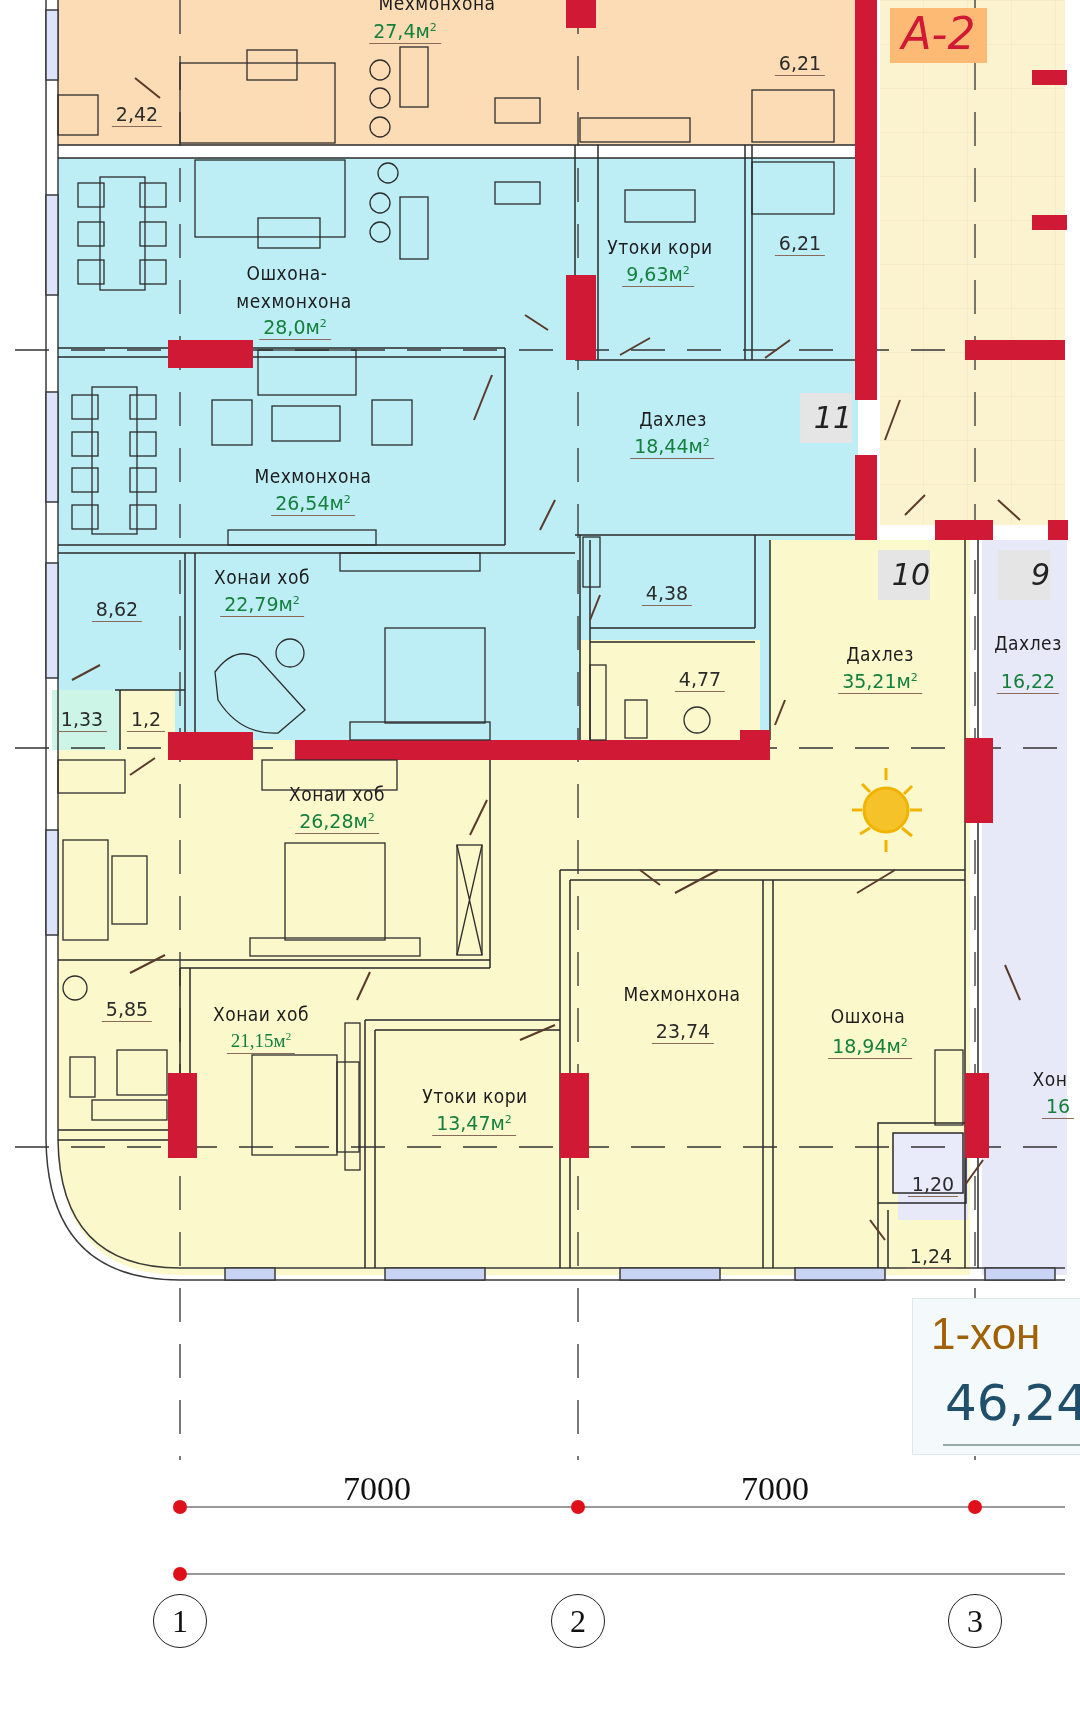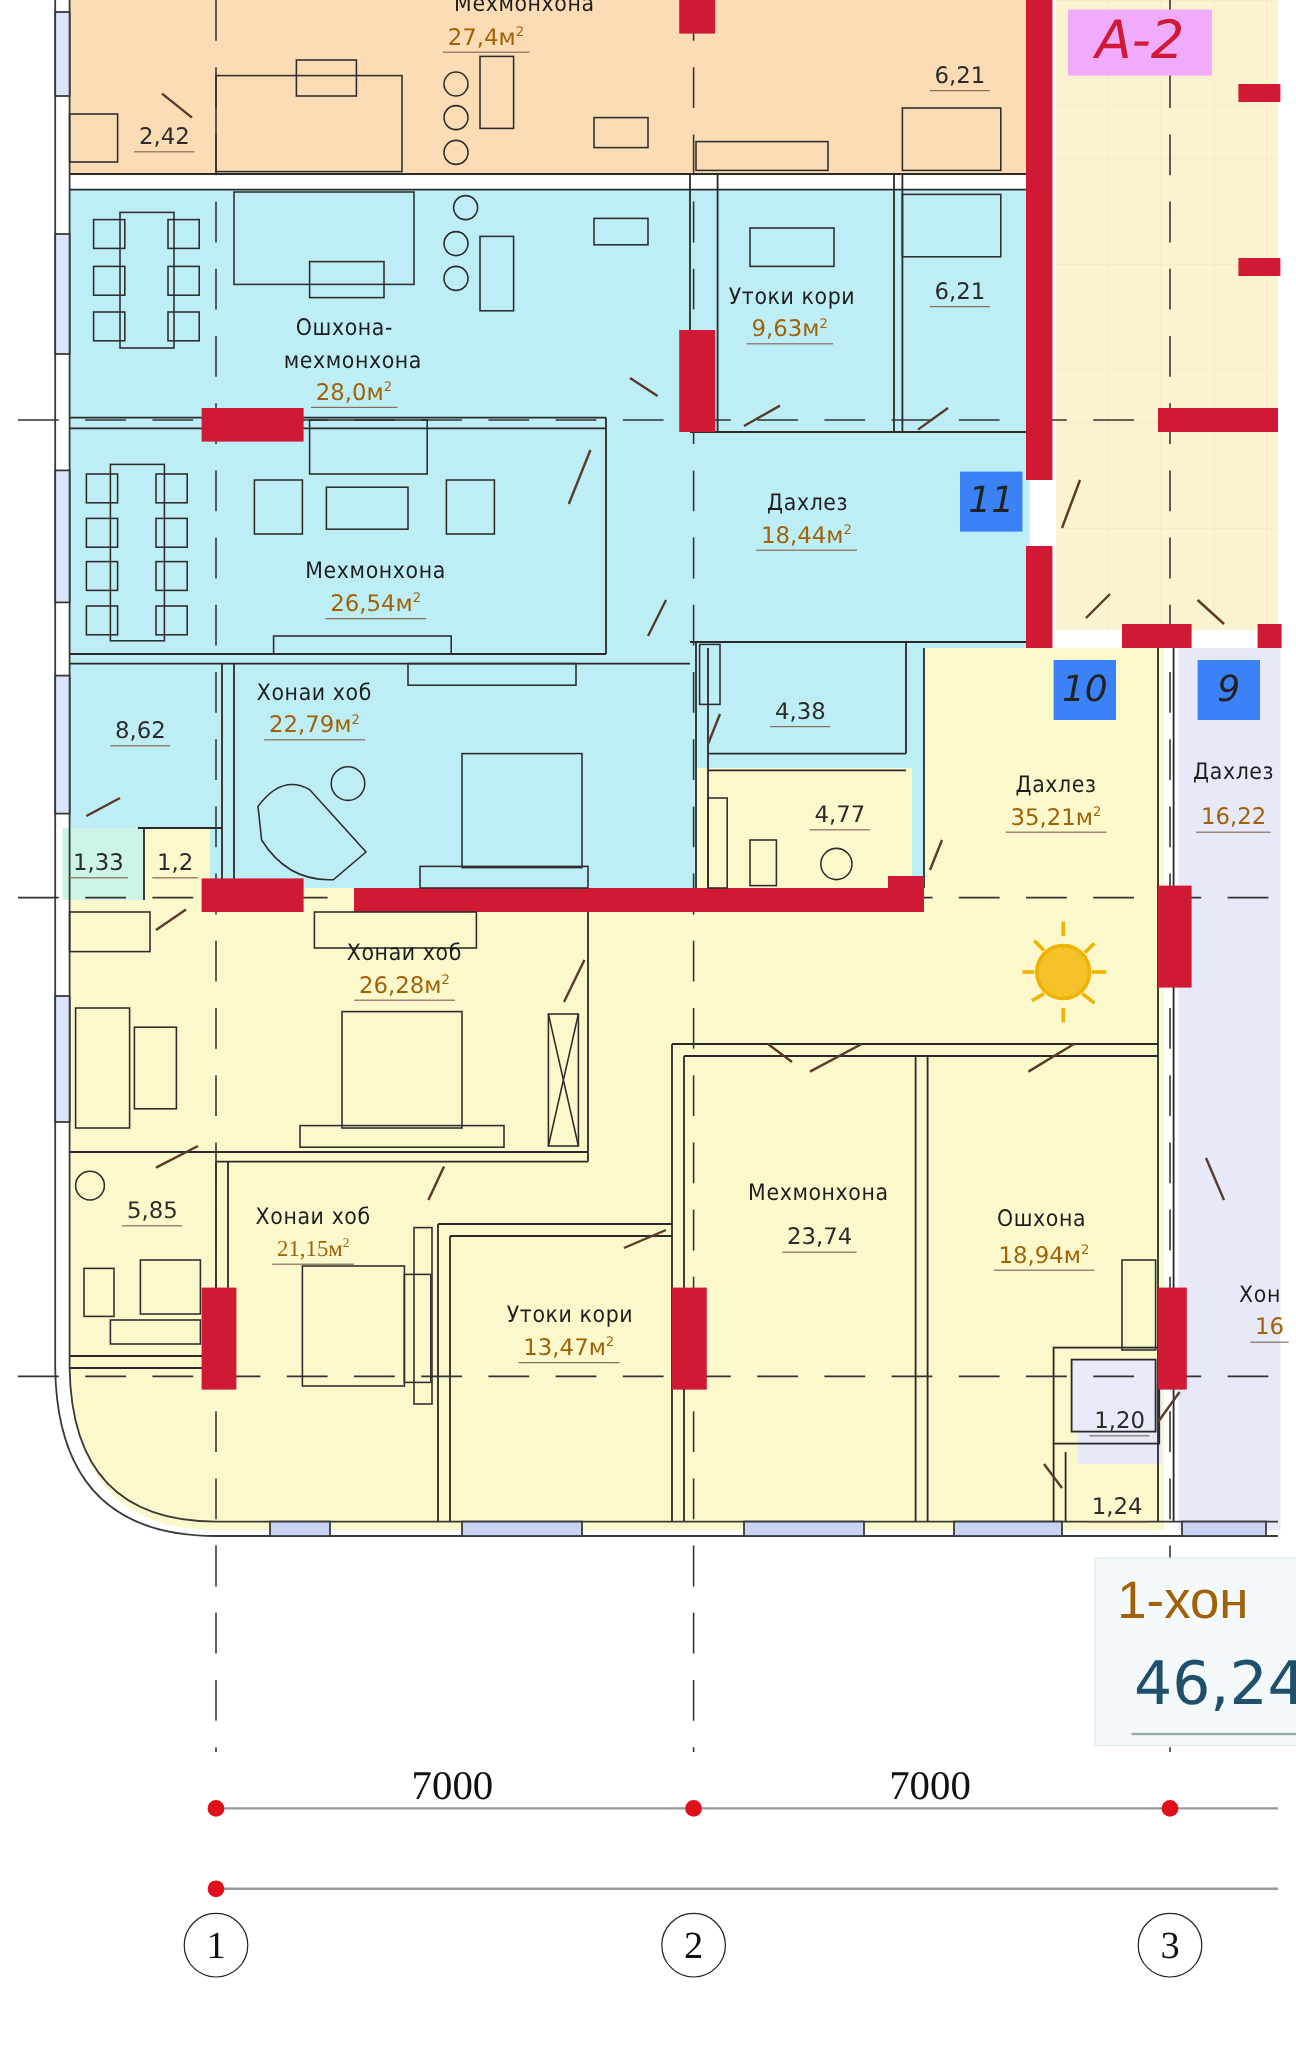--- a/index.html
+++ b/index.html
@@ -1,26 +1,26 @@
 <!DOCTYPE html>
 <html><head>
 <meta charset="utf-8">
 <style>
   html, body { margin:0; padding:0; }
   body { width:1080px; height:1721px; background:#ffffff; position:relative; overflow:hidden;
          font-family:"DejaVu Sans", sans-serif; }
   .plan { position:absolute; left:0; top:0; width:1080px; height:1721px; }
   .lbl { position:absolute; font-family:"DejaVu Sans Condensed","DejaVu Sans", sans-serif; color:#1d1d1d; font-size:19px; letter-spacing:0.5px; text-align:center; white-space:nowrap; transform:translateX(-50%); }
-  .area { position:absolute; font-family:"DejaVu Sans", sans-serif; color:#a16207; font-size:19px; white-space:nowrap; transform:translateX(-50%); border-bottom:1.5px solid #8a6b5b; padding:0 4px 1px; }
+  .area { position:absolute; font-family:"DejaVu Sans", sans-serif; color:#15803d; font-size:19px; white-space:nowrap; transform:translateX(-50%); border-bottom:1.5px solid #8a6b5b; padding:0 4px 1px; }
   .area.plain { color:#2b2b2b; }
   .area sup { font-size:11px; }
-  .num { position:absolute; background:#3b82f6; font-size:30px; font-style:italic; color:#222; width:52px; height:50px; line-height:50px; text-align:center; font-family:"DejaVu Sans", sans-serif; }
+  .num { position:absolute; background:#e5e5e5; font-size:30px; font-style:italic; color:#222; width:52px; height:50px; line-height:50px; text-align:right; font-family:"DejaVu Sans", sans-serif; }
   .axis-num { position:absolute; font-family:"Liberation Serif", serif; font-size:34px; color:#111; transform:translateX(-50%); }
   .bubble { position:absolute; width:52px; height:52px; border:1.5px solid #222; border-radius:50%; text-align:center; line-height:52px; font-family:"Liberation Serif", serif; font-size:32px; color:#111; transform:translateX(-50%); background:#fff; }
-  .a2 { position:absolute; left:890px; top:8px; width:120px; height:55px; background:#f0abfc; color:#d01935; font-style:italic; font-size:44px; font-family:"DejaVu Sans", sans-serif; text-align:center; }
+  .a2 { position:absolute; left:890px; top:8px; width:97px; height:55px; background:#fdba74; color:#d01935; font-style:italic; font-size:44px; font-family:"DejaVu Sans", sans-serif; text-align:center; }
   .badge { position:absolute; left:912px; top:1298px; width:190px; height:155px; background:#f4fafb; border:1.5px solid #dfe8ea; }
   .badge .t1 { position:absolute; left:18px; top:10px; font-size:44px; color:#a16207; font-family:Liberation Sans, sans-serif; white-space:nowrap; }
   .badge .t2 { position:absolute; left:32px; top:75px; font-size:50px; color:#1f4f6a; font-family:"DejaVu Sans", sans-serif; white-space:nowrap; }
   .badge .u { position:absolute; left:30px; top:145px; width:170px; height:2px; background:#9aa; }
 </style>
 </head>
 <body>
 
 <svg class="plan" width="1080" height="1721" viewBox="0 0 1080 1721" xmlns="http://www.w3.org/2000/svg">
   <defs>

